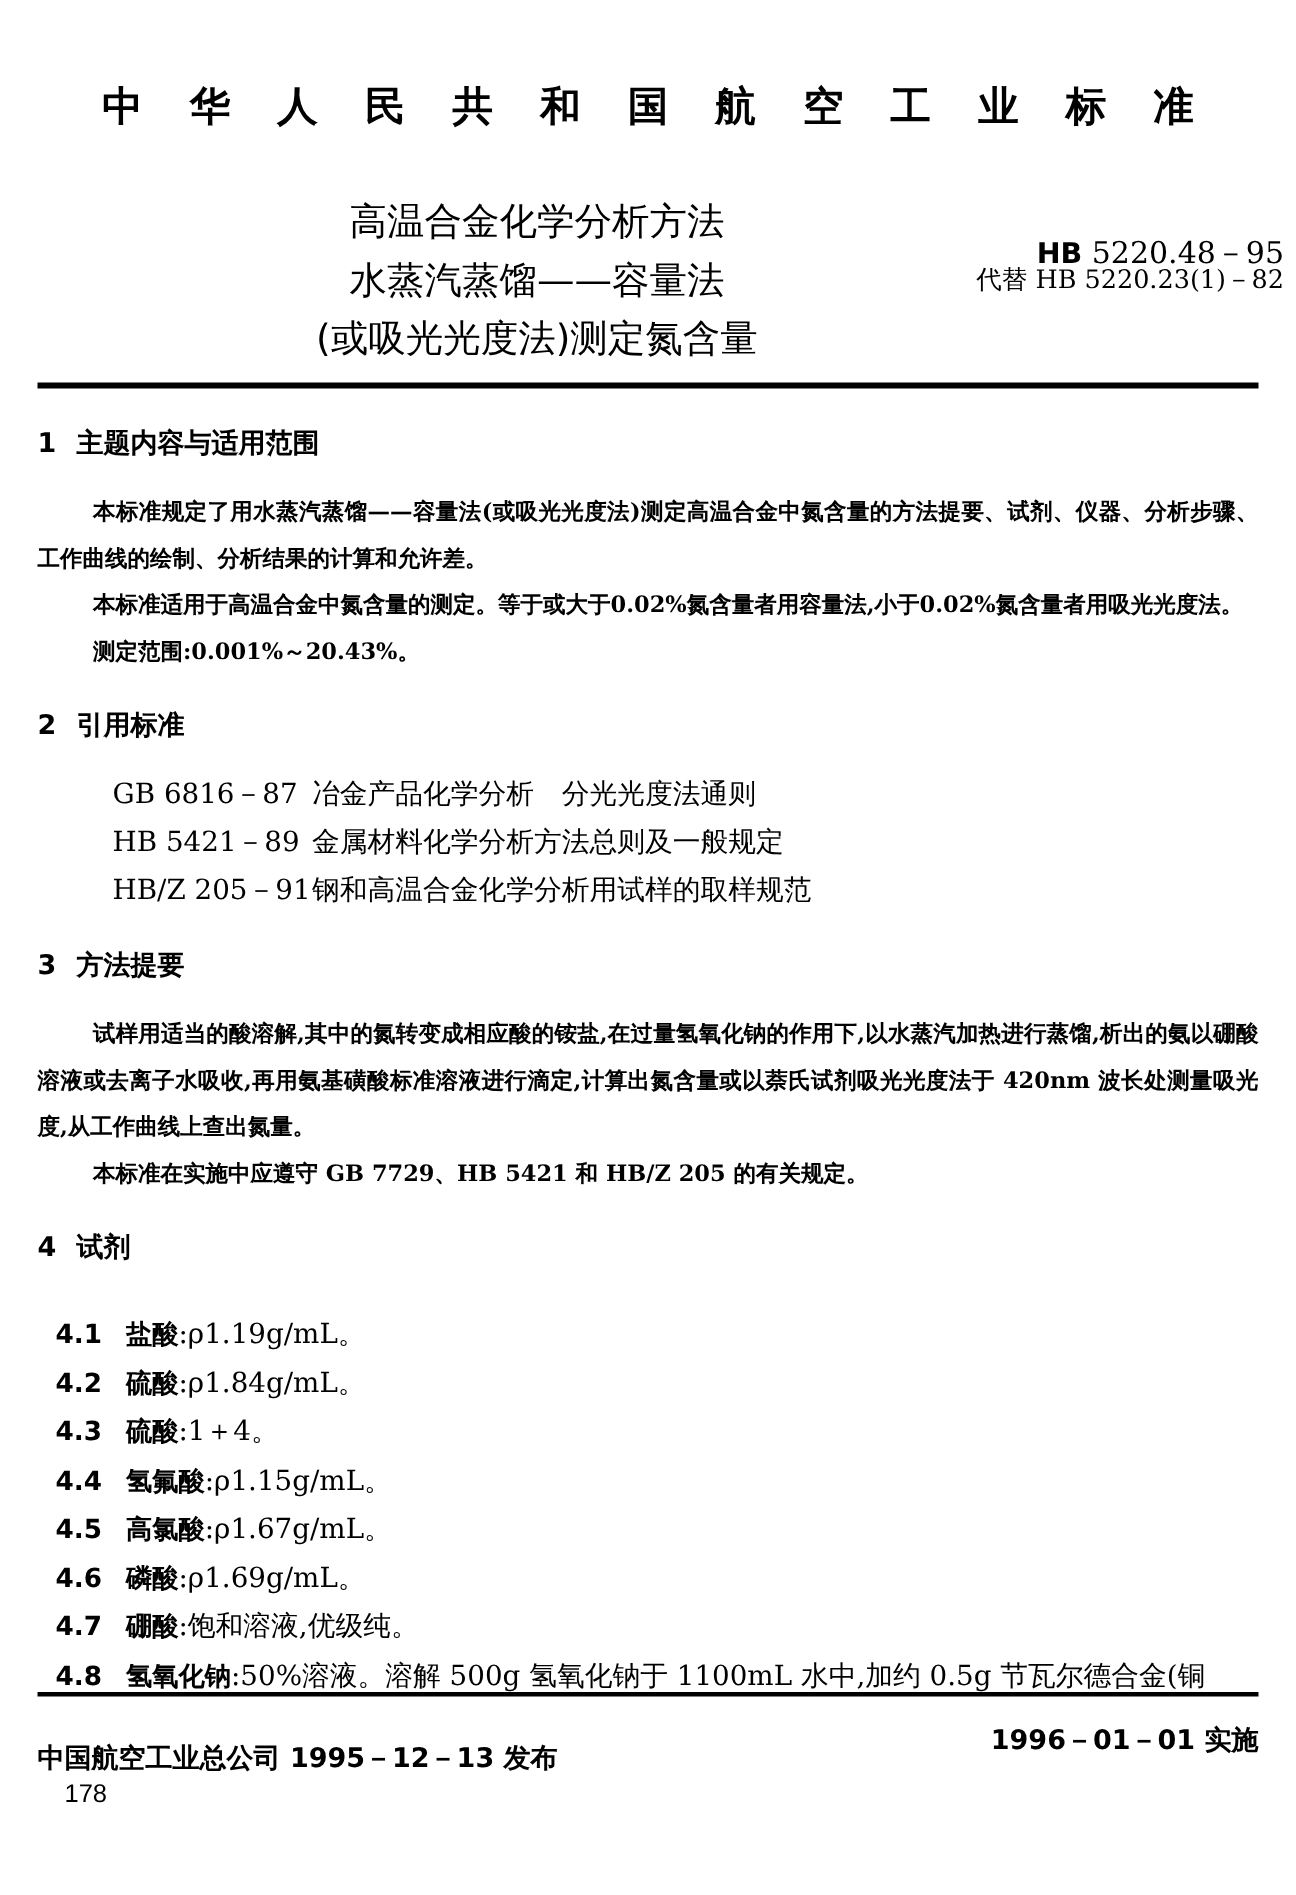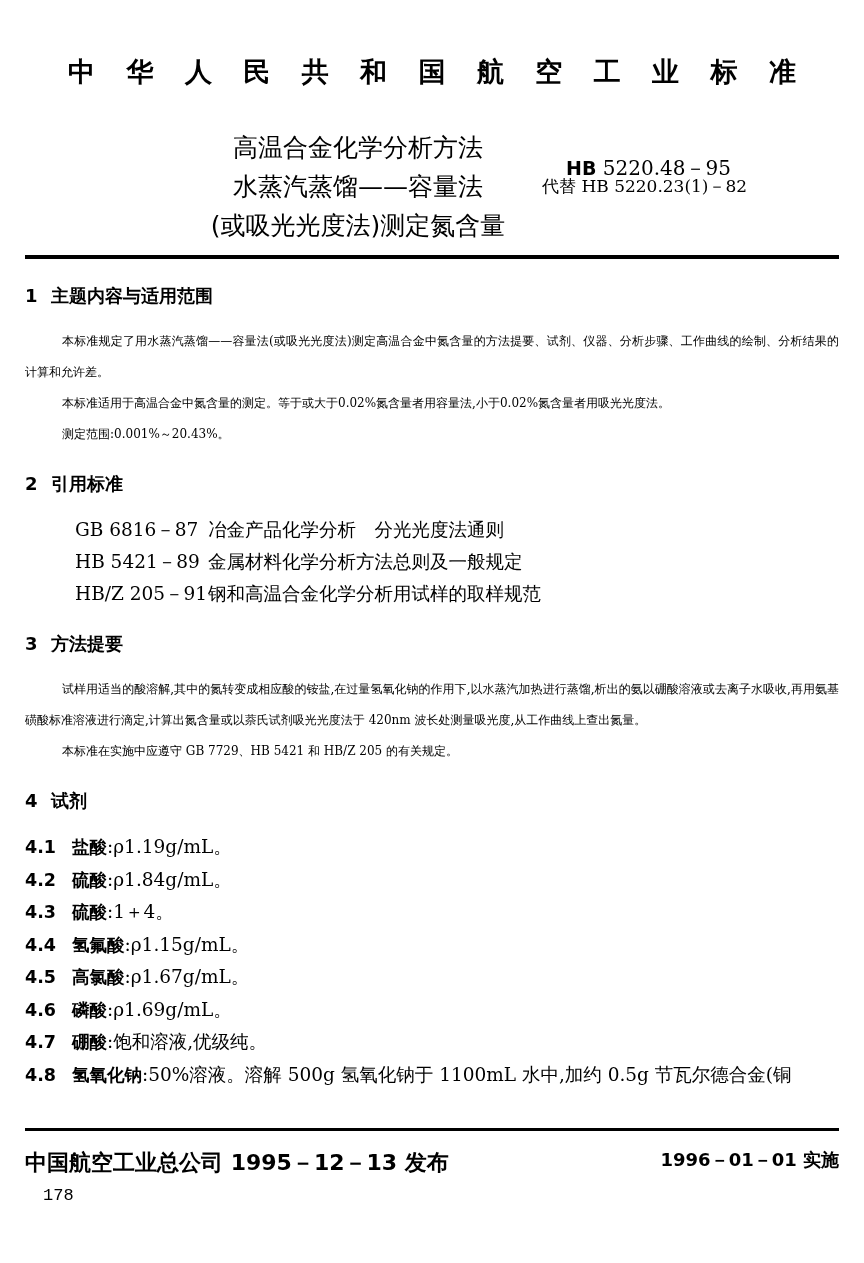--- a/index.html
+++ b/index.html
@@ -57,21 +57,21 @@
     white-space: nowrap;
   }
   .title-lines .tl {
     display: block;
   }
   .std-ids {
     position: absolute;
     left: 566px;
     top: 30px;
     width: 290px;
-    text-align: left;
+    text-align: right;
     line-height: 1;
   }
   .std-no {
     display: block;
     font-size: 20px;
     white-space: nowrap;
   }
   .std-no .hb {
     font-family: "DejaVu Sans", "Liberation Sans", sans-serif;
     font-weight: bold;
@@ -117,24 +117,25 @@
     font-size: 18px;
     line-height: 26px;
     white-space: nowrap;
   }
   h2.sec .num {
     display: inline-block;
     min-width: 26px;
   }
   p.para {
     margin: 0;
-    font-size: 12px;
+    font-size: 15px;
     line-height: 31px;
     text-align: justify;
     text-justify: inter-ideograph;
+    font-weight: bold;
   }
   p.indent {
     text-indent: 37px;
   }
   .gap-md { height: 17px; }
   .gap-lg { height: 21px; }
 
   
   .ref-list {
     margin: 0;
@@ -147,21 +148,21 @@
     padding-left: 50px;
     white-space: nowrap;
   }
   .ref-list li .code {
     display: inline-block;
     min-width: 133px;
   }
 
   
   .reagent-list {
-    margin: 0;
+    margin: 12px;
     padding: 0;
     list-style: none;
   }
   .reagent-list li {
     font-size: 18.5px;
     line-height: 32.5px;
   }
   .reagent-list li .rnum {
     font-family: "DejaVu Sans", "Liberation Sans", sans-serif;
     font-weight: bold;
@@ -182,41 +183,41 @@
   .footer {
     position: absolute;
     left: 25px;
     top: 1148px;
     width: 814px;
     height: 30px;
   }
   .footer-left {
     position: absolute;
     left: 0;
-    top: 0;
-    font-family: "DejaVu Sans", "Liberation Sans", sans-serif;
-    font-weight: bold;
-    font-size: 22px;
+    top: 12px;
+    font-family: "DejaVu Sans", "Liberation Sans", sans-serif;
+    font-weight: bold;
+    font-size: 18px;
     white-space: nowrap;
     text-align: right;
   }
   .footer-right {
     position: absolute;
     right: 0;
     top: 0;
     font-family: "DejaVu Sans", "Liberation Sans", sans-serif;
     font-weight: bold;
     font-size: 18px;
     white-space: nowrap;
   }
   .page-number {
     position: absolute;
     left: 43px;
     top: 1186px;
-    font-family: Liberation Mono, monospace;
+    font-family: Liberation Sans, sans-serif;
     font-size: 17px;
   }
 </style>
 </head>
 <body>
 
 <div class="page">
 
   <div class="masthead">中 华 人 民 共 和 国 航 空 工 业 标 准</div>
 

